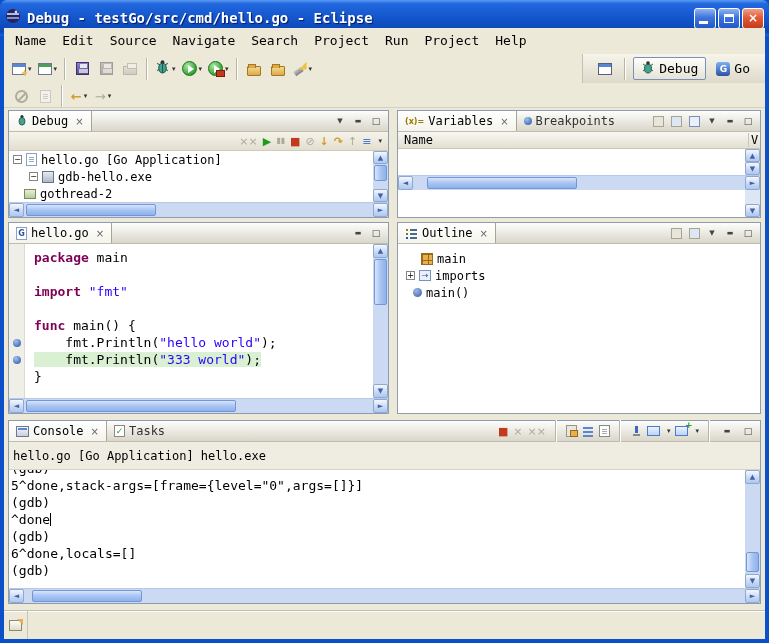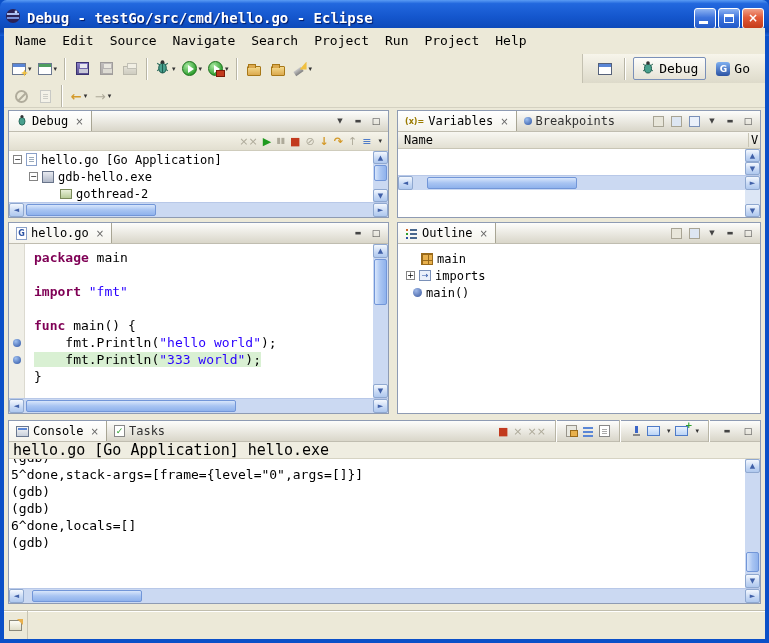--- a/index.html
+++ b/index.html
@@ -170,21 +170,21 @@
   .bp { position:absolute; width:8px; height:8px; border-radius:50%;
     background:radial-gradient(circle at 35% 30%,#9FC0F0,#2B52A3); left:4px; }
 
   
   .colhdr { height:17px; background:linear-gradient(#F8F7F2,#E2DFD2); border-bottom:1px solid #C8C5B5;
     display:flex; align-items:center; font-size:12px; flex:none; }
   .colhdr .c1 { flex:1; padding-left:6px; }
   .colhdr .c2 { width:12px; border-left:1px solid #C8C5B5; padding-left:2px; }
 
   
-  .con-label { height:17px; background:#EFEDE1; border-bottom:1px solid #D6D3C3; font-size:15px;
+  .con-label { height:28px; background:#EFEDE1; border-bottom:1px solid #D6D3C3; font-size:12px;
     display:flex; align-items:center; padding-left:4px; flex:none; }
   .con-line { height:17px; font-size:13px; white-space:pre; }
   .caret { display:inline-block; width:1px; height:13px; background:#000; vertical-align:-2px; }
 
   
   .statusbar { position:absolute; left:0; right:0; bottom:0; height:29px; background:#ECE9D8;
     border-top:1px solid #C0BDAD; box-shadow:inset 0 1px 0 #FFF; display:flex; align-items:center; }
   .sb-left { width:24px; height:100%; border-right:1px solid #C8C5B5; display:flex; align-items:center; justify-content:center; }
 </style>
 </head>
@@ -360,21 +360,21 @@
         <div class="trow" style="padding-left:4px;">
           <span class="exp">−</span>
           <span class="ic ic-pagefile"></span>
           <span>hello.go [Go Application]</span>
         </div>
         <div class="trow" style="padding-left:20px;">
           <span class="exp">−</span>
           <span class="ic ic-proc"></span>
           <span>gdb-hello.exe</span>
         </div>
-        <div class="trow" style="padding-left:36px;">
+        <div class="trow" style="">
           <span class="spacer"></span>
           <span class="ic ic-thread"></span>
           <span>gothread-2</span>
         </div>
         <div class="sbv" style="right:0; top:0; bottom:0;">
           <div class="sbbtn" style="height:13px;">▲</div>
           <div class="sbthumb" style="top:14px; height:16px;"></div>
           <div class="sbbtn" style="height:13px; position:absolute; bottom:0; left:0;">▼</div>
         </div>
       </div>
@@ -548,20 +548,21 @@
           <span class="pc small">▬</span>
           <span class="pc mid">□</span>
         </span>
       </div>
       <div class="con-label">hello.go [Go Application] hello.exe</div>
       <div class="pbody">
         <div style="margin-top:-9px; padding-left:2px;">
           <div class="con-line">(gdb)</div>
           <div class="con-line">5^done,stack-args=[frame={level="0",args=[]}]</div>
           <div class="con-line">(gdb)</div>
+          <div class="con-line"><span>^done</span><span class="caret"></span></div>
           <div class="con-line">(gdb)</div>
           <div class="con-line">6^done,locals=[]</div>
           <div class="con-line">(gdb)</div>
         </div>
         <div class="sbv" style="right:0; top:0; bottom:0;">
           <div class="sbbtn" style="height:14px;">▲</div>
           <div class="sbthumb" style="bottom:16px; height:20px;"></div>
           <div class="sbbtn" style="height:14px; position:absolute; bottom:0; left:0;">▼</div>
         </div>
       </div>

